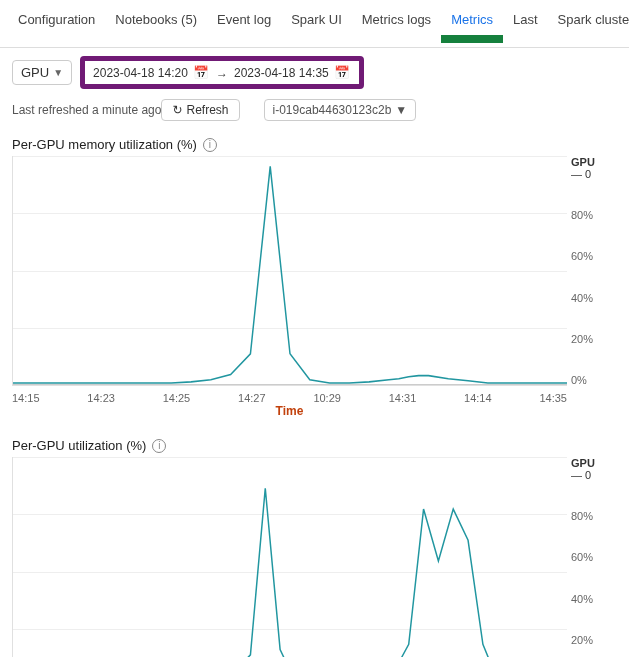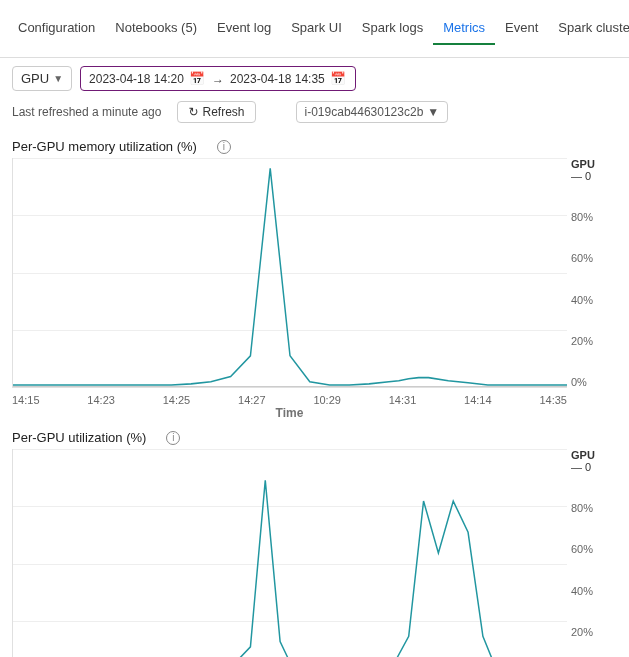--- a/index.html
+++ b/index.html
@@ -1,34 +1,34 @@
 <!DOCTYPE html>
 <html><head>
   <meta charset="utf-8">
   <style>
     * { box-sizing: border-box; margin: 0; padding: 0; }
     body { font-family: -apple-system, BlinkMacSystemFont, 'Segoe UI', sans-serif; font-size: 13px; background: #fff; color: #333; width: 629px; }
 
     .nav-tabs {
       display: flex;
       border-bottom: 1px solid #ddd;
-      padding: 12px 8px;
+      padding: 4px 8px;
       background: #fff;
     }
     .nav-tab {
       padding: 8px 10px;
       cursor: pointer;
       font-size: 13px;
       color: #444;
       border-bottom: 2px solid transparent;
       white-space: nowrap;
     }
     .nav-tab.active {
       color: #1a73e8;
-      border-bottom: 2px solid #15803d;
+      border-bottom: 8px solid #15803d;
       font-weight: 500;
     }
 
     .toolbar {
       display: flex;
       align-items: center;
       padding: 8px 12px;
       gap: 8px;
       flex-wrap: wrap;
     }
@@ -42,34 +42,34 @@
       background: #fff;
       cursor: pointer;
       font-size: 13px;
       gap: 4px;
     }
     .dropdown-select .chevron { font-size: 10px; color: #666; }
 
     .date-range {
       display: flex;
       align-items: center;
-      border: 1px solid #701a75;
+      border: 5px solid #701a75;
       border-radius: 4px;
       padding: 4px 8px;
       background: #fff;
       font-size: 12px;
       gap: 6px;
       color: #333;
     }
 
     .refresh-row {
       display: flex;
       align-items: center;
       padding: 2px 12px 8px;
-      gap: 16px;
+      gap: 0;
       font-size: 12px;
       color: #555;
     }
 
     .refresh-btn {
       display: flex;
       align-items: center;
       gap: 4px;
       border: 1px solid #ccc;
       border-radius: 4px;
@@ -93,21 +93,21 @@
       margin-left: 24px;
     }
 
     .chart-section {
       padding: 8px 12px 0;
     }
 
     .chart-title {
       display: flex;
       align-items: center;
-      gap: 20px;
+      gap: 6px;
       font-size: 13px;
       font-weight: 500;
       margin-bottom: 4px;
       color: #222;
     }
     .info-icon {
       width: 14px; height: 14px;
       border: 1px solid #888;
       border-radius: 50%;
       display: inline-flex;
@@ -170,41 +170,41 @@
       display: flex;
       justify-content: space-between;
       padding: 2px 0 0 0;
       font-size: 11px;
       color: #666;
     }
     .x-axis-title {
       text-align: center;
       font-size: 12px;
       font-weight: 600;
-      color: #737373;
-      margin-bottom: 2px;
+      color: #c2410c;
+      margin-bottom: 12px;
     }
 
     svg.chart-svg {
       position: absolute;
       top: 0; left: 0;
       width: 100%; height: 100%;
     }
   </style>
 </head>
 <body>
 
 <div class="nav-tabs">
   <div class="nav-tab">Configuration</div>
   <div class="nav-tab">Notebooks (5)</div>
   <div class="nav-tab">Event log</div>
   <div class="nav-tab">Spark UI</div>
-  <div class="nav-tab">Spark logs</div>
+  <div class="nav-tab">Metrics logs</div>
   <div class="nav-tab active">Metrics</div>
-  <div class="nav-tab">Event</div>
+  <div class="nav-tab">Last</div>
   <div class="nav-tab">Spark cluster U</div>
 </div>
 
 <div class="toolbar">
   <div class="dropdown-select">
     <span>GPU</span>
     <span class="chevron">▼</span>
   </div>
 
   <div class="date-range">

